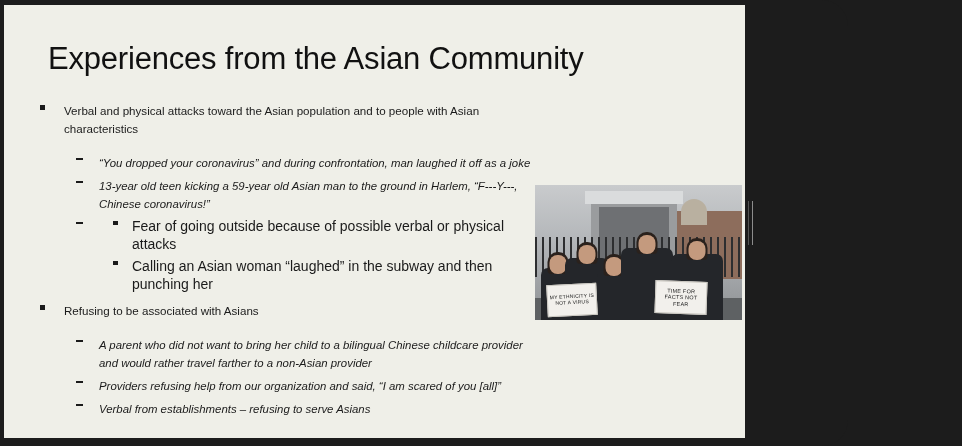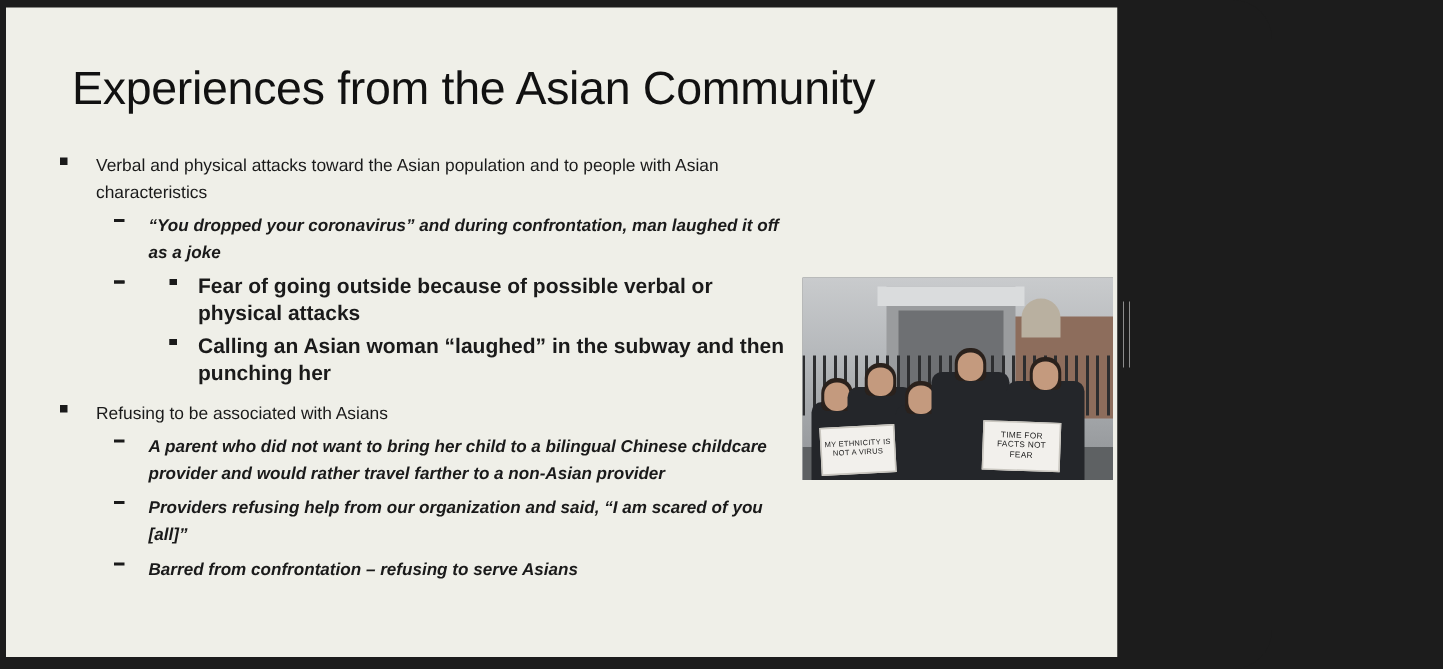--- a/index.html
+++ b/index.html
@@ -36,21 +36,21 @@
   .lv1 > li { padding-left: 30px; margin-bottom: 2px; }
   .lv1 > li > .txt {
     font-size: 11.6px; line-height: 12.8px; color: #1a1a1a;
   }
   .lv1 > li > .mk {
     position: absolute; left: 6px; top: 4px;
     width: 5px; height: 5px; background: #1a1a1a;
   }
 
   
-  .lv2 { margin-top: 4px; font-weight: bold; }
+  .lv2 { margin-top: 16px; }
   .lv2 > li { padding-left: 35px; margin-bottom: 5px; }
   .lv2 > li > .txt {
     font-size: 11.4px; line-height: 12.6px; color: #1a1a1a;
     font-style: italic;
   }
   .lv2 > li > .mk {
     position: absolute; left: 12px; top: 5px;
     width: 7px; height: 1.5px; background: #1a1a1a;
   }
 
@@ -194,20 +194,21 @@
             <span class="mk"></span>
             <span class="txt">Verbal and physical attacks toward the Asian population and to people with Asian characteristics</span>
 
             <ul class="lv2">
               <li>
                 <span class="mk"></span>
                 <span class="txt">“You dropped your coronavirus” and during confrontation, man laughed it off as a joke</span>
               </li>
               <li>
                 <span class="mk"></span>
+                <span class="txt">13-year old teen kicking a 59-year old Asian man to the ground in Harlem, “F---Y---, Chinese coronavirus!”</span>
               </li>
               <li>
                 <span class="mk"></span>
 
                 <ul class="lv3">
                   <li>
                     <span class="mk"></span>
                     <span class="txt">Fear of going outside because of possible verbal or physical attacks</span>
                   </li>
                   <li>
@@ -230,21 +231,21 @@
               <li>
                 <span class="mk"></span>
                 <span class="txt">A parent who did not want to bring her child to a bilingual Chinese childcare provider and would rather travel farther to a non-Asian provider</span>
               </li>
               <li>
                 <span class="mk"></span>
                 <span class="txt">Providers refusing help from our organization and said, “I am scared of you [all]”</span>
               </li>
               <li>
                 <span class="mk"></span>
-                <span class="txt">Barred from confrontation – refusing to serve Asians</span>
+                <span class="txt">Verbal from establishments – refusing to serve Asians</span>
               </li>
             </ul>
           </li>
 
         </ul>
       </div>
 
       <div class="photo">
         <div class="ph-sky"></div>
         <div class="ph-right-bldg"></div>

